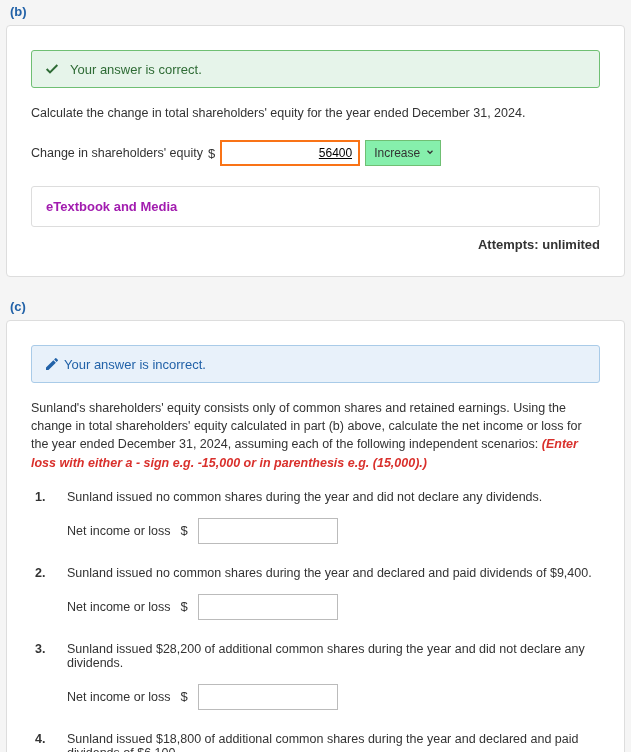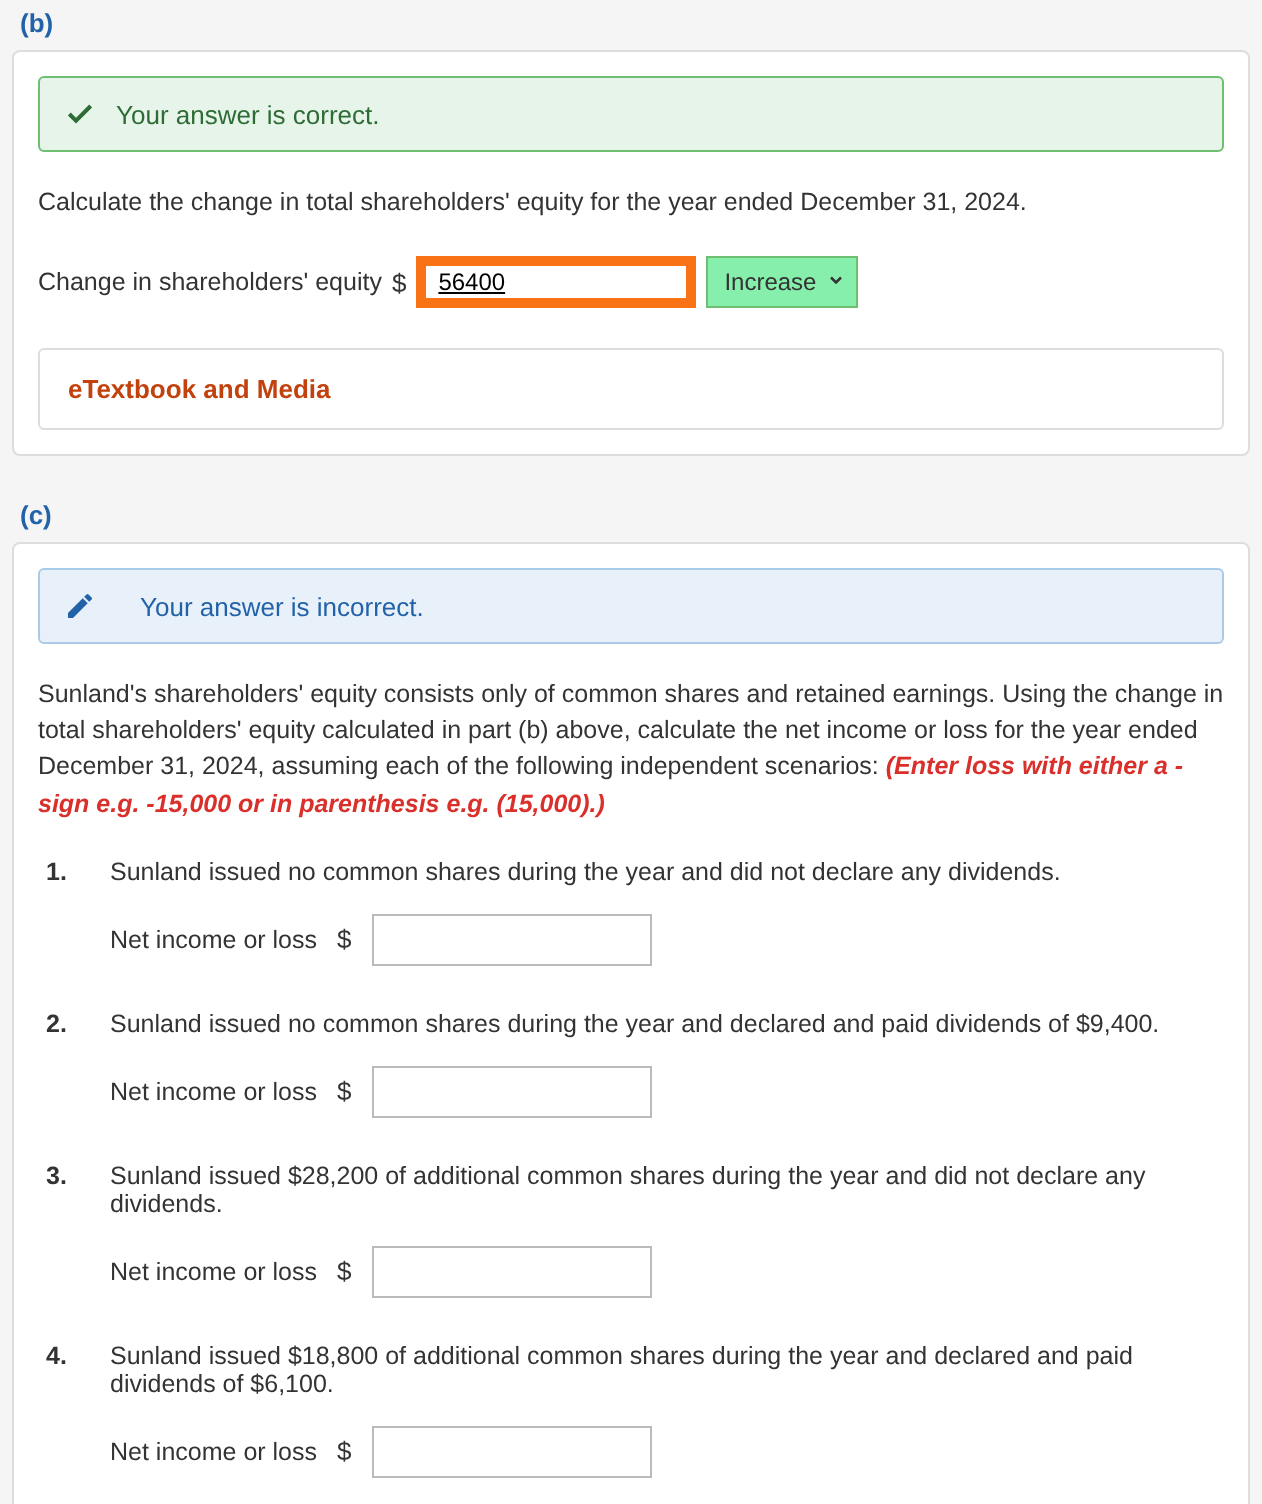--- a/index.html
+++ b/index.html
@@ -14,21 +14,21 @@
     color: #2262a8;
     font-weight: bold;
     font-size: 13px;
     padding: 4px 10px;
   }
   .panel {
     border: 1px solid #ddd;
     border-radius: 4px;
     background: #fff;
     margin: 2px 6px 18px 6px;
-    padding: 12px;
+    padding: 24px;
   }
   .alert-correct {
     background: #e6f4ea;
     border: 1px solid #6fbf73;
     border-radius: 3px;
     padding: 10px 12px;
     margin-bottom: 16px;
     display: flex;
     align-items: center;
     gap: 10px;
@@ -36,21 +36,21 @@
     font-size: 13px;
   }
   .alert-incorrect {
     background: #e8f1fa;
     border: 1px solid #a9cbe8;
     border-radius: 3px;
     padding: 10px 12px;
     margin-bottom: 16px;
     display: flex;
     align-items: center;
-    gap: 22px;
+    gap: 4px;
     color: #2262a8;
     font-size: 13px;
   }
   .check-icon svg, .pencil-icon svg { display:block; }
   .instr {
     font-size: 12.5px;
     color: #333;
     margin-bottom: 18px;
     line-height: 1.45;
   }
@@ -69,22 +69,22 @@
   .dollar { font-size: 13px; }
   .num-input {
     height: 26px;
     width: 140px;
     border: 1px solid #bbb;
     padding: 2px 6px;
     text-align: right;
     font-size: 12px;
   }
   .num-input.answered {
-    border: 5px solid #f97316;
-    text-align: left;
+    border: 2px solid #f97316;
+    text-align: right;
     text-decoration: underline;
   }
   .select-box {
     border: 1px solid #6fbf73;
     height: 26px;
     padding: 2px 20px 2px 8px;
     font-size: 12px;
     background: #86efac;
     position: relative;
     display: inline-flex;
@@ -96,21 +96,21 @@
     right: 5px;
     top: 50%;
     transform: translateY(-50%);
   }
   .etextbook-bar {
     border: 1px solid #ddd;
     border-radius: 3px;
     padding: 12px 14px;
     font-size: 13px;
     font-weight: bold;
-    color: #c2410c;
+    color: #a21caf;
     margin-top: 16px;
     cursor: pointer;
     background:#fff;
   }
   .attempts {
     text-align: right;
     font-weight: bold;
     font-size: 13px;
     margin-top: 10px;
   }
@@ -165,20 +165,21 @@
       <span class="select-caret">
         <svg width="10" height="10" viewBox="0 0 24 24">
             <path fill="none" stroke="#333" stroke-width="3" d="M6 9l6 6 6-6"></path>
           </svg>
       </span>
     </div>
   </div>
 
   <div class="etextbook-bar">eTextbook and Media</div>
 
+  <div class="attempts">Attempts: unlimited</div>
 </div>
 
 <div class="part-label">(c)</div>
 <div class="panel">
 
   <div class="alert-incorrect">
     <span class="pencil-icon">
       <svg width="16" height="16" viewBox="0 0 24 24">
           <path fill="#2262a8" d="M3 17.25V21h3.75L17.81 9.94l-3.75-3.75L3 17.25zM20.71 7.04a1 1 0 0 0 0-1.41l-2.34-2.34a1 1 0 0 0-1.41 0l-1.83 1.83 3.75 3.75 1.83-1.83z"></path>
         </svg>

